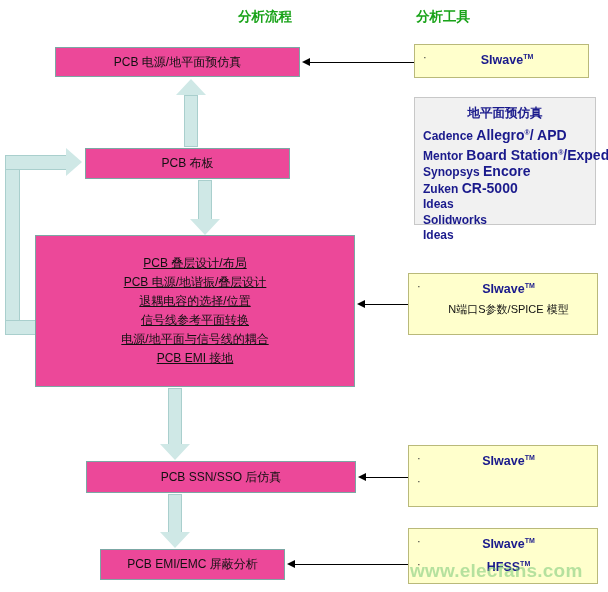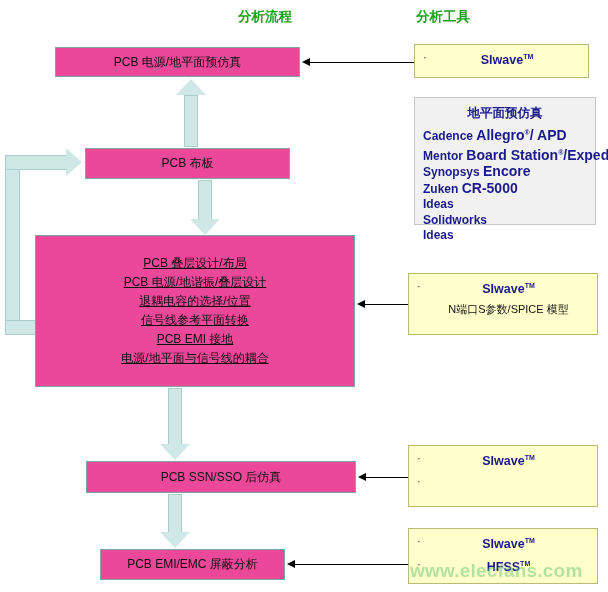--- a/index.html
+++ b/index.html
@@ -255,22 +255,22 @@
   <div class="proc-box" id="box-layout">
     <span>PCB 布板</span>
   </div>
 
   <div class="proc-box" id="box-stack">
     <div>
       <span class="proc-lines">PCB 叠层设计/布局</span>
       <span class="proc-lines">PCB 电源/地谐振/叠层设计</span>
       <span class="proc-lines">退耦电容的选择/位置</span>
       <span class="proc-lines">信号线参考平面转换</span>
+      <span class="proc-lines">电源/地平面与信号线的耦合</span>
       <span class="proc-lines">PCB EMI 接地</span>
-      <span class="proc-lines">电源/地平面与信号线的耦合</span>
     </div>
   </div>
 
   <div class="proc-box" id="box-ssn">
     <span>PCB SSN/SSO 后仿真</span>
   </div>
 
   <div class="proc-box" id="box-emi">
     <span>PCB EMI/EMC 屏蔽分析</span>
   </div>

